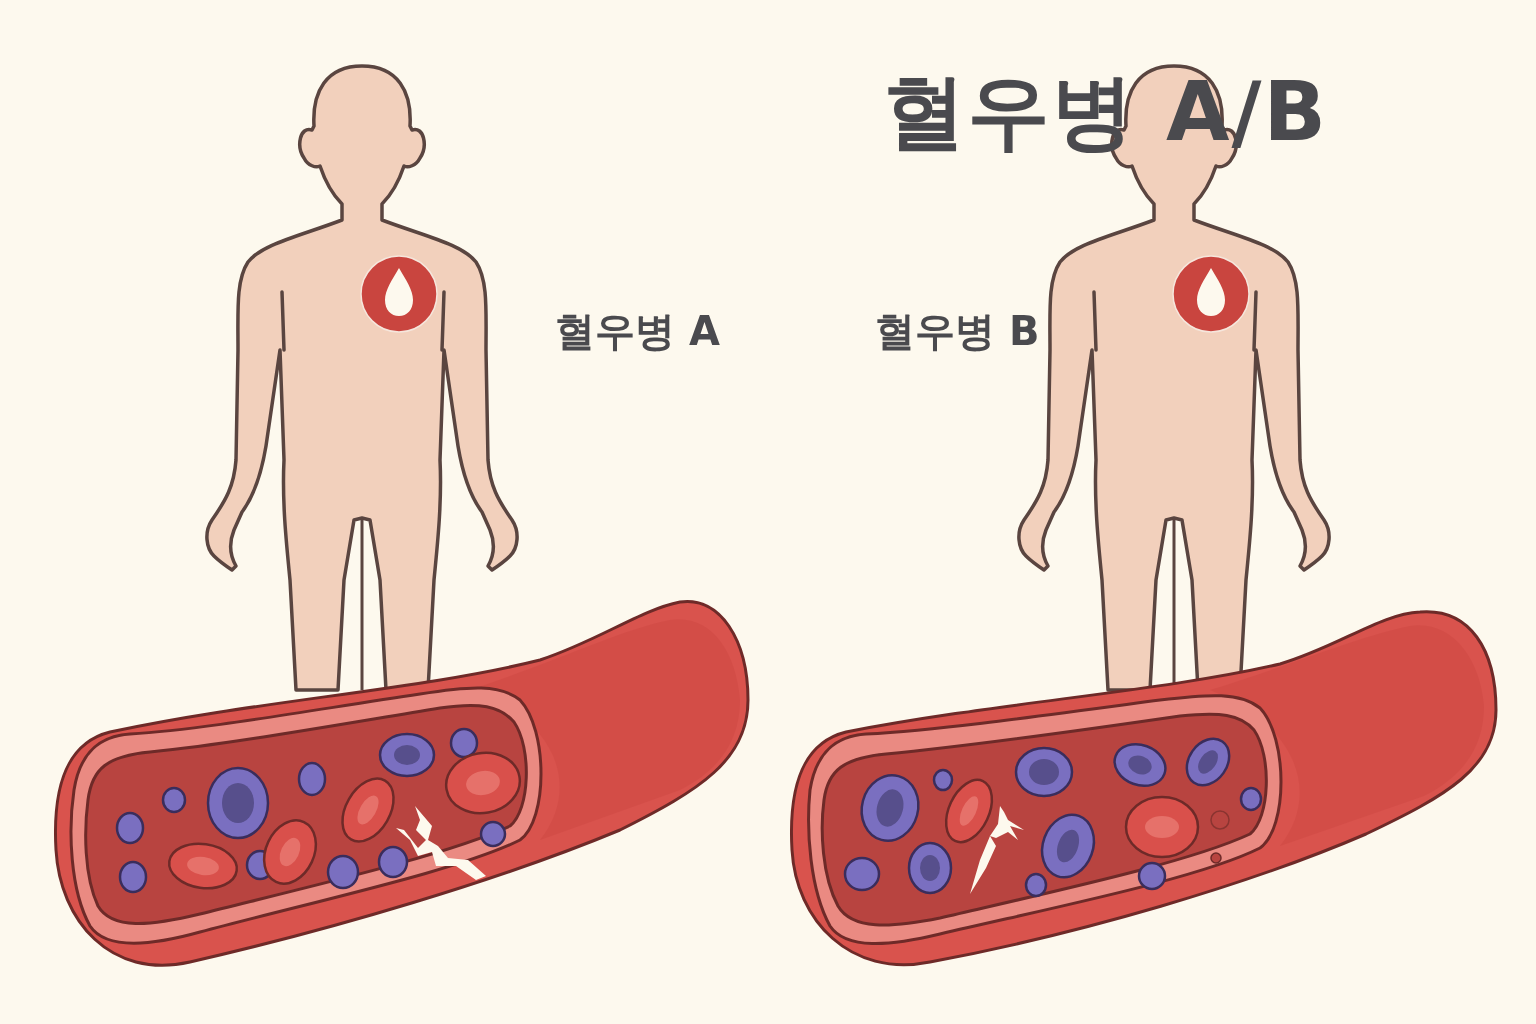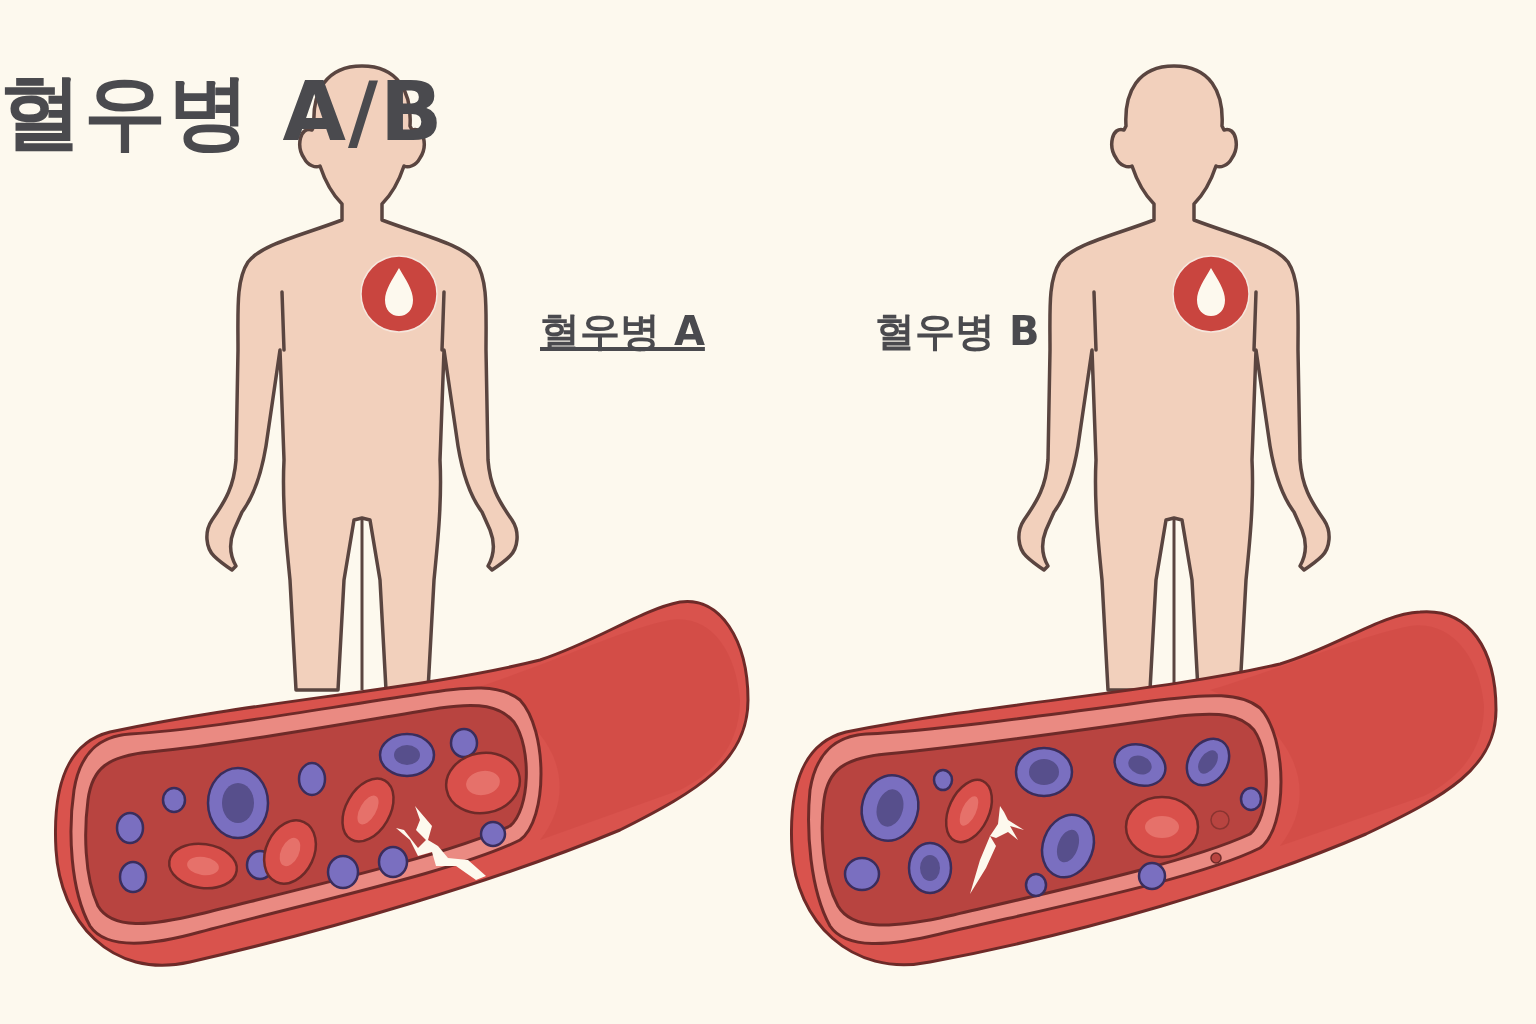--- a/index.html
+++ b/index.html
@@ -1,20 +1,20 @@
 <!DOCTYPE html>
 <html><head>
 <meta charset="utf-8">
 <style>
   html, body { margin:0; padding:0; }
   body { width:1536px; height:1024px; background:#fdf9ee; overflow:hidden; position:relative; font-family:"DejaVu Sans","Liberation Sans",sans-serif; }
   .scene { position:absolute; left:0; top:0; width:1536px; height:1024px; }
-  .title { position:absolute; left:0; width:1328px; top:58px; text-align:left; font-size:82px; font-weight:bold; color:#4a4a4e; letter-spacing:2px; }
+  .title { position:absolute; left:0; width:1328px; top:58px; text-align:right; font-size:82px; font-weight:bold; color:#4a4a4e; letter-spacing:2px; }
   .label { position:absolute; font-size:40px; font-weight:bold; color:#4a4a4e; }
-  .label-a { left:540px; top:304px;text-decoration:underline; }
+  .label-a { left:555px; top:304px; }
   .label-b { left:855px; top:304px;margin-left:20px; }
 </style>
 </head>
 <body>
 
 <svg class="scene" viewBox="0 0 1536 1024" xmlns="http://www.w3.org/2000/svg">
   <defs>
     <g id="body">
       <path d="M0,0
         C-38,0 -52,28 -50,62 L-52,66 C-66,62 -70,82 -62,96 C-58,104 -50,106 -46,104

